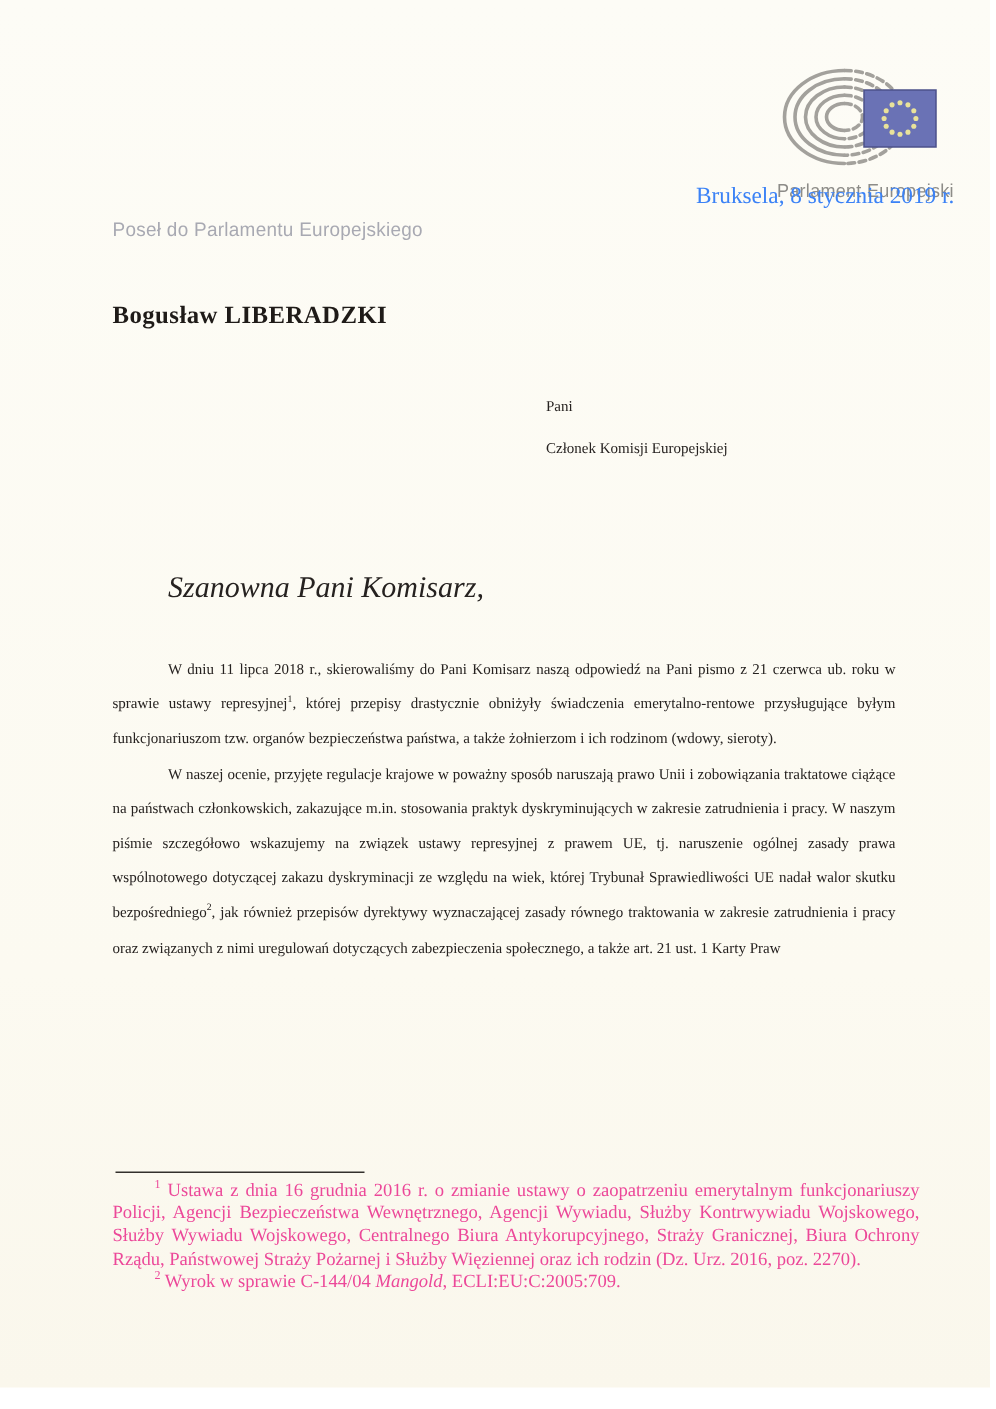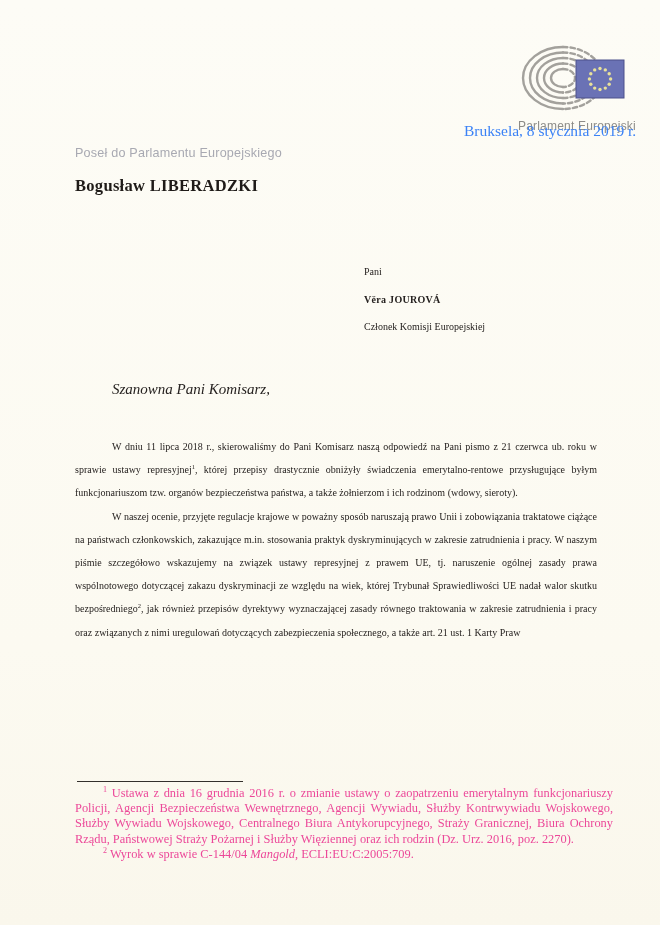--- a/index.html
+++ b/index.html
@@ -23,26 +23,26 @@
   }
   .date-line{position:absolute; left:424px; top:122px; font-size:15.5px; color:#3b82f6;margin-left:40px;}
   
   .sender-role{
     position:absolute; left:75px; top:145px;
     font-family:"Liberation Sans", sans-serif;
     font-size:13px; color:#a8a9b2; letter-spacing:0.2px;
     transform:scaleX(0.97); transform-origin:left;
   }
   .sender-names{position:absolute; left:75px; top:170px; font-size:16.5px; font-weight:bold; color:#1f1b18;}
-  .sender-names div{line-height:32px; letter-spacing:0.3px;}
+  .sender-names div{line-height:32px; letter-spacing:0.3px;margin-top:24px;}
   
   .recipient{position:absolute; left:364px; top:258px; font-size:10px; line-height:27.5px; color:#262220;}
   .recipient .r-name{font-weight:bold; letter-spacing:0.3px;}
   
-  .greeting{position:absolute; left:112px; top:381px; font-size:15px; font-style:italic; color:#262220;}
+  .greeting{position:absolute; left:112px; top:381px; font-size:20px; font-style:italic; color:#262220;}
   
   .letter-body{
     position:absolute; left:75px; top:435px; width:522px;
     font-size:10px; line-height:23.2px; text-align:justify; color:#262220;
   }
   .letter-body .para{text-indent:37px;}
   sup{font-size:0.65em; line-height:0; vertical-align:super;}
   
   .footnote-rule{position:absolute; left:77px; top:781px; width:166px; height:0; border-top:1.4px solid #33302c;}
   .footnotes{
@@ -100,21 +100,20 @@
 
   <div class="date-line">Bruksela, 8 stycznia 2019 r.</div>
 
   <div class="sender-role">Poseł do Parlamentu Europejskiego</div>
   <div class="sender-names">
       <div>Bogusław LIBERADZKI</div>
     </div>
 
   <div class="recipient">
     <div>Pani</div>
-    <div class="r-name">Věra JOUROVÁ</div>
     <div>Członek Komisji Europejskiej</div>
   </div>
 
   <div class="greeting">Szanowna Pani Komisarz,</div>
 
   <div class="letter-body">
       <div class="para"><span>W dniu 11 lipca 2018 r., skierowaliśmy do Pani Komisarz naszą odpowiedź na Pani pismo z 21 czerwca ub. roku w sprawie ustawy represyjnej</span><sup>1</sup><span>, której przepisy drastycznie obniżyły świadczenia emerytalno-rentowe przysługujące byłym funkcjonariuszom tzw. organów bezpieczeństwa państwa, a także żołnierzom i ich rodzinom (wdowy, sieroty).</span></div>
       <div class="para"><span>W naszej ocenie, przyjęte regulacje krajowe w poważny sposób naruszają prawo Unii i zobowiązania traktatowe ciążące na państwach członkowskich, zakazujące m.in. stosowania praktyk dyskryminujących w zakresie zatrudnienia i pracy. W naszym piśmie szczegółowo wskazujemy na związek ustawy represyjnej z prawem UE, tj. naruszenie ogólnej zasady prawa wspólnotowego dotyczącej zakazu dyskryminacji ze względu na wiek, której Trybunał Sprawiedliwości UE nadał walor skutku bezpośredniego</span><sup>2</sup><span>, jak również przepisów dyrektywy wyznaczającej zasady równego traktowania w zakresie zatrudnienia i pracy oraz związanych z nimi uregulowań dotyczących zabezpieczenia społecznego, a także art. 21 ust. 1 Karty Praw</span></div>
     </div>
 

